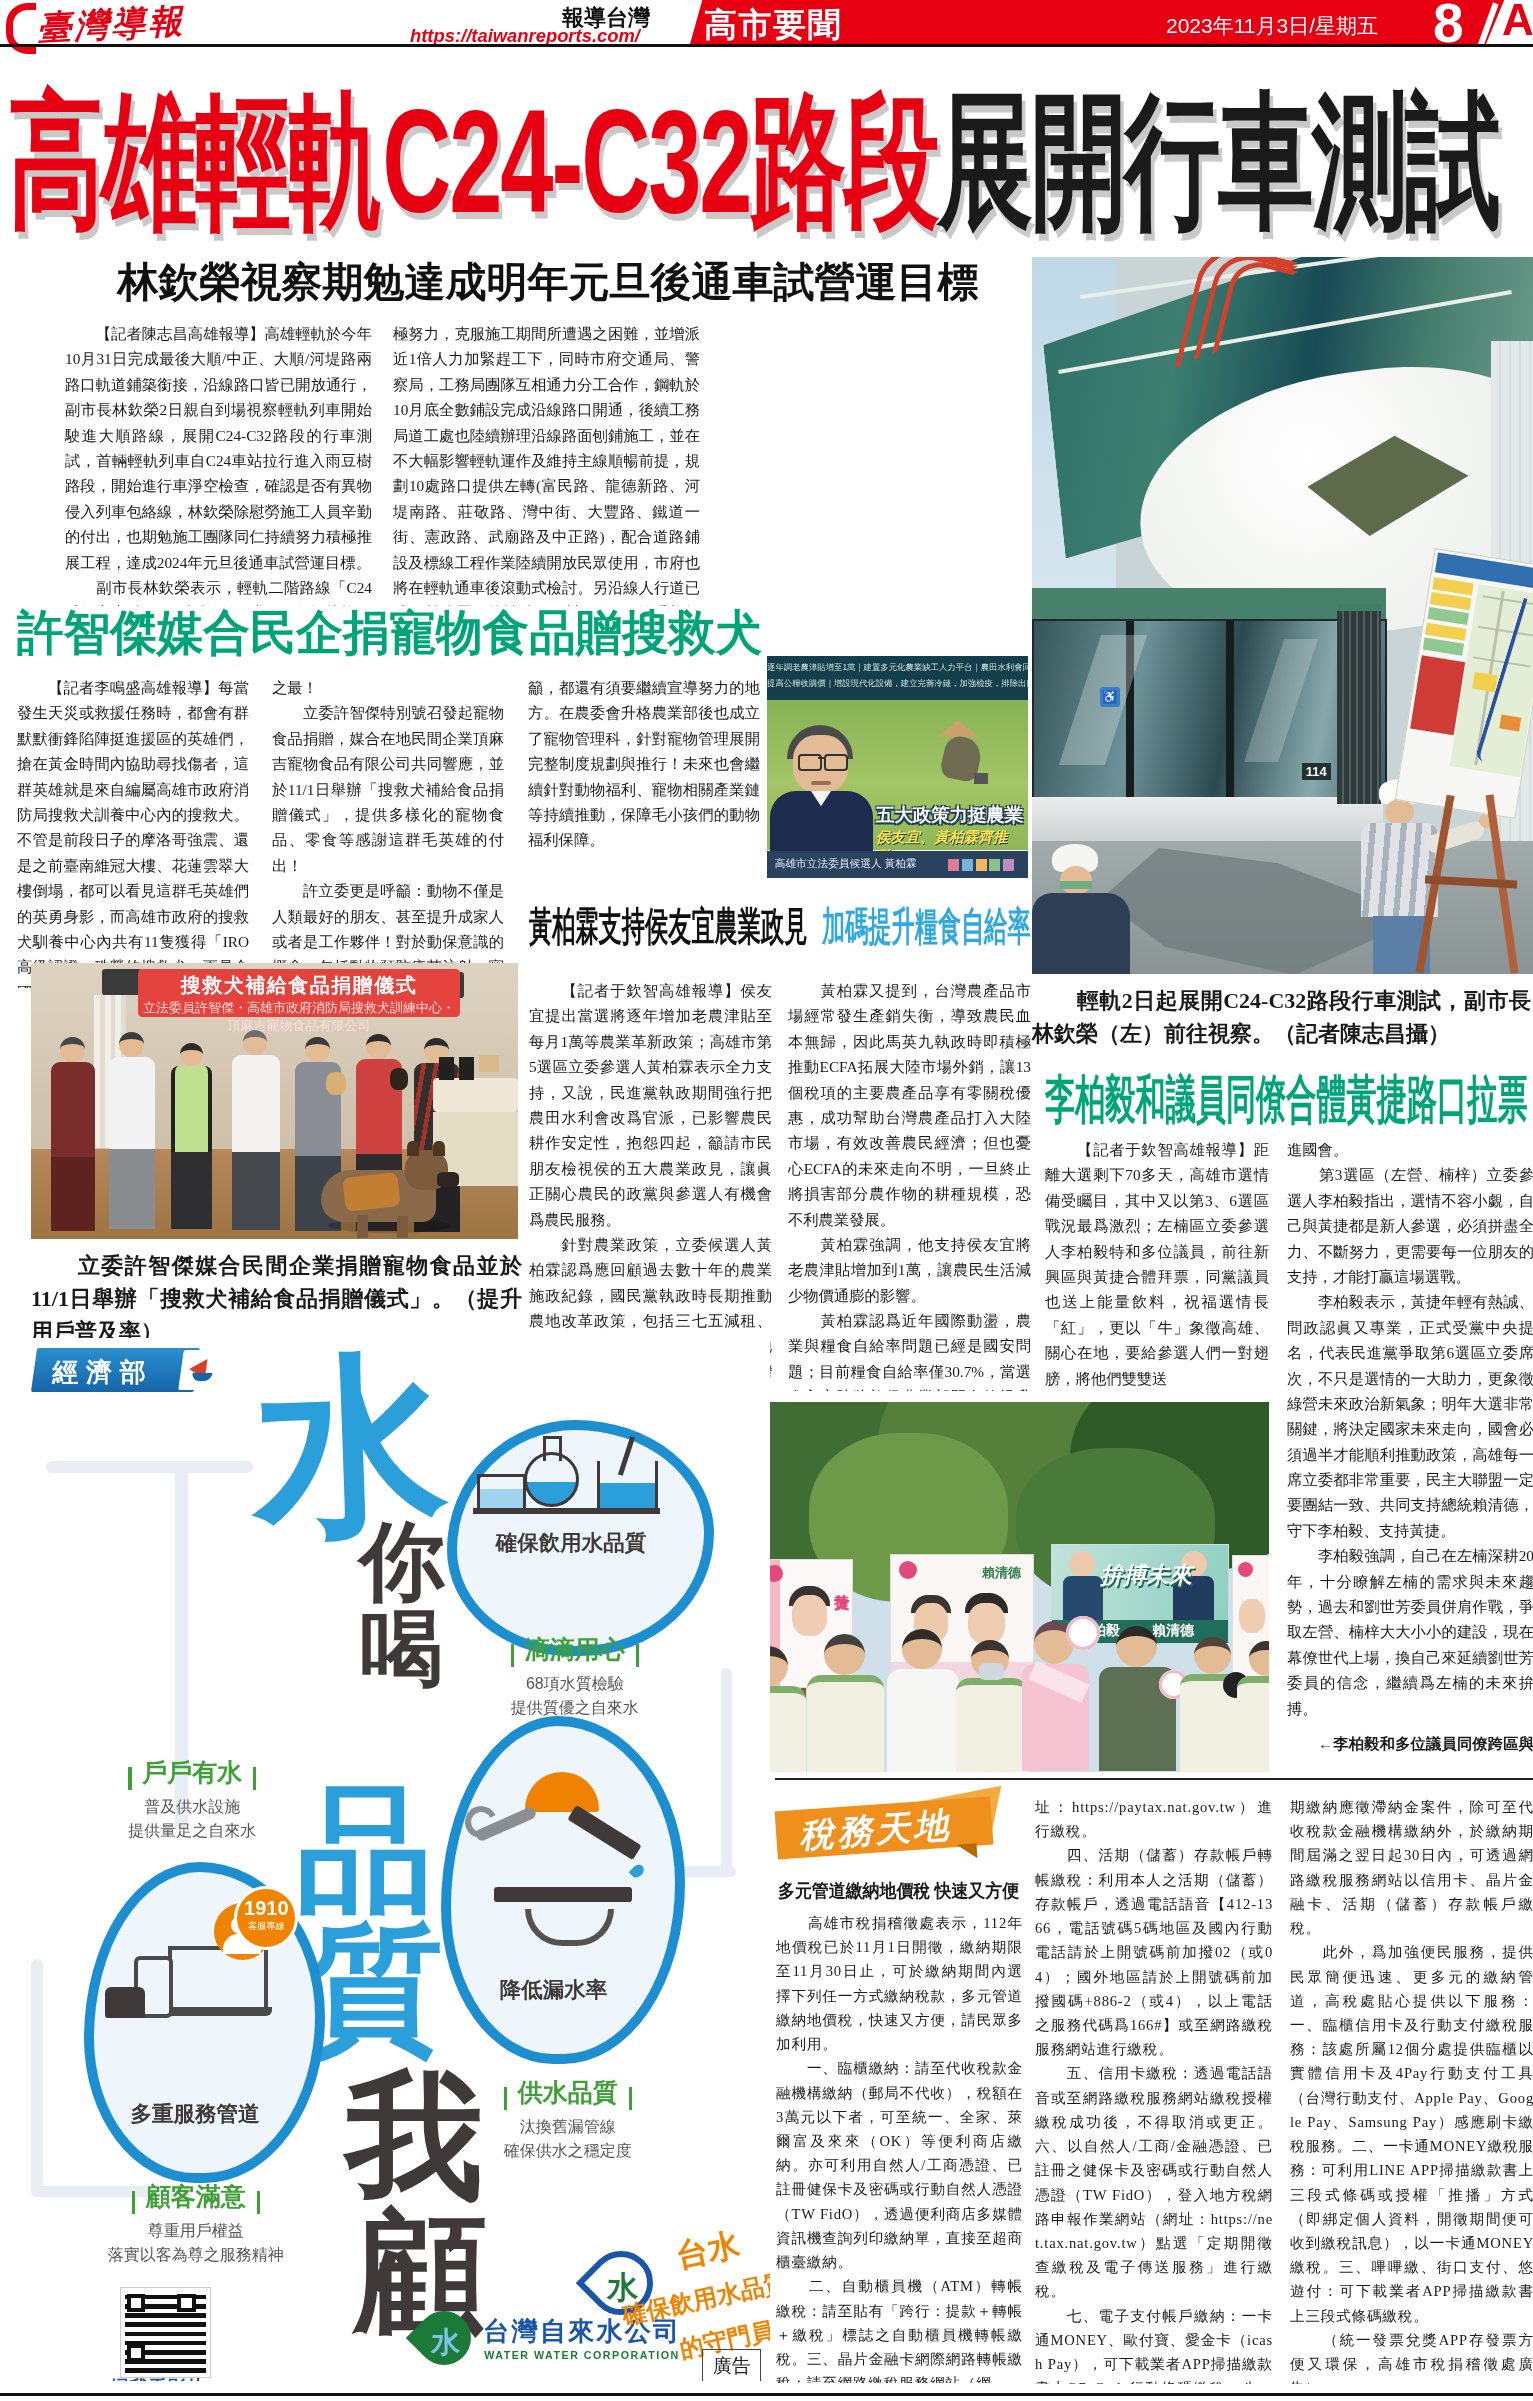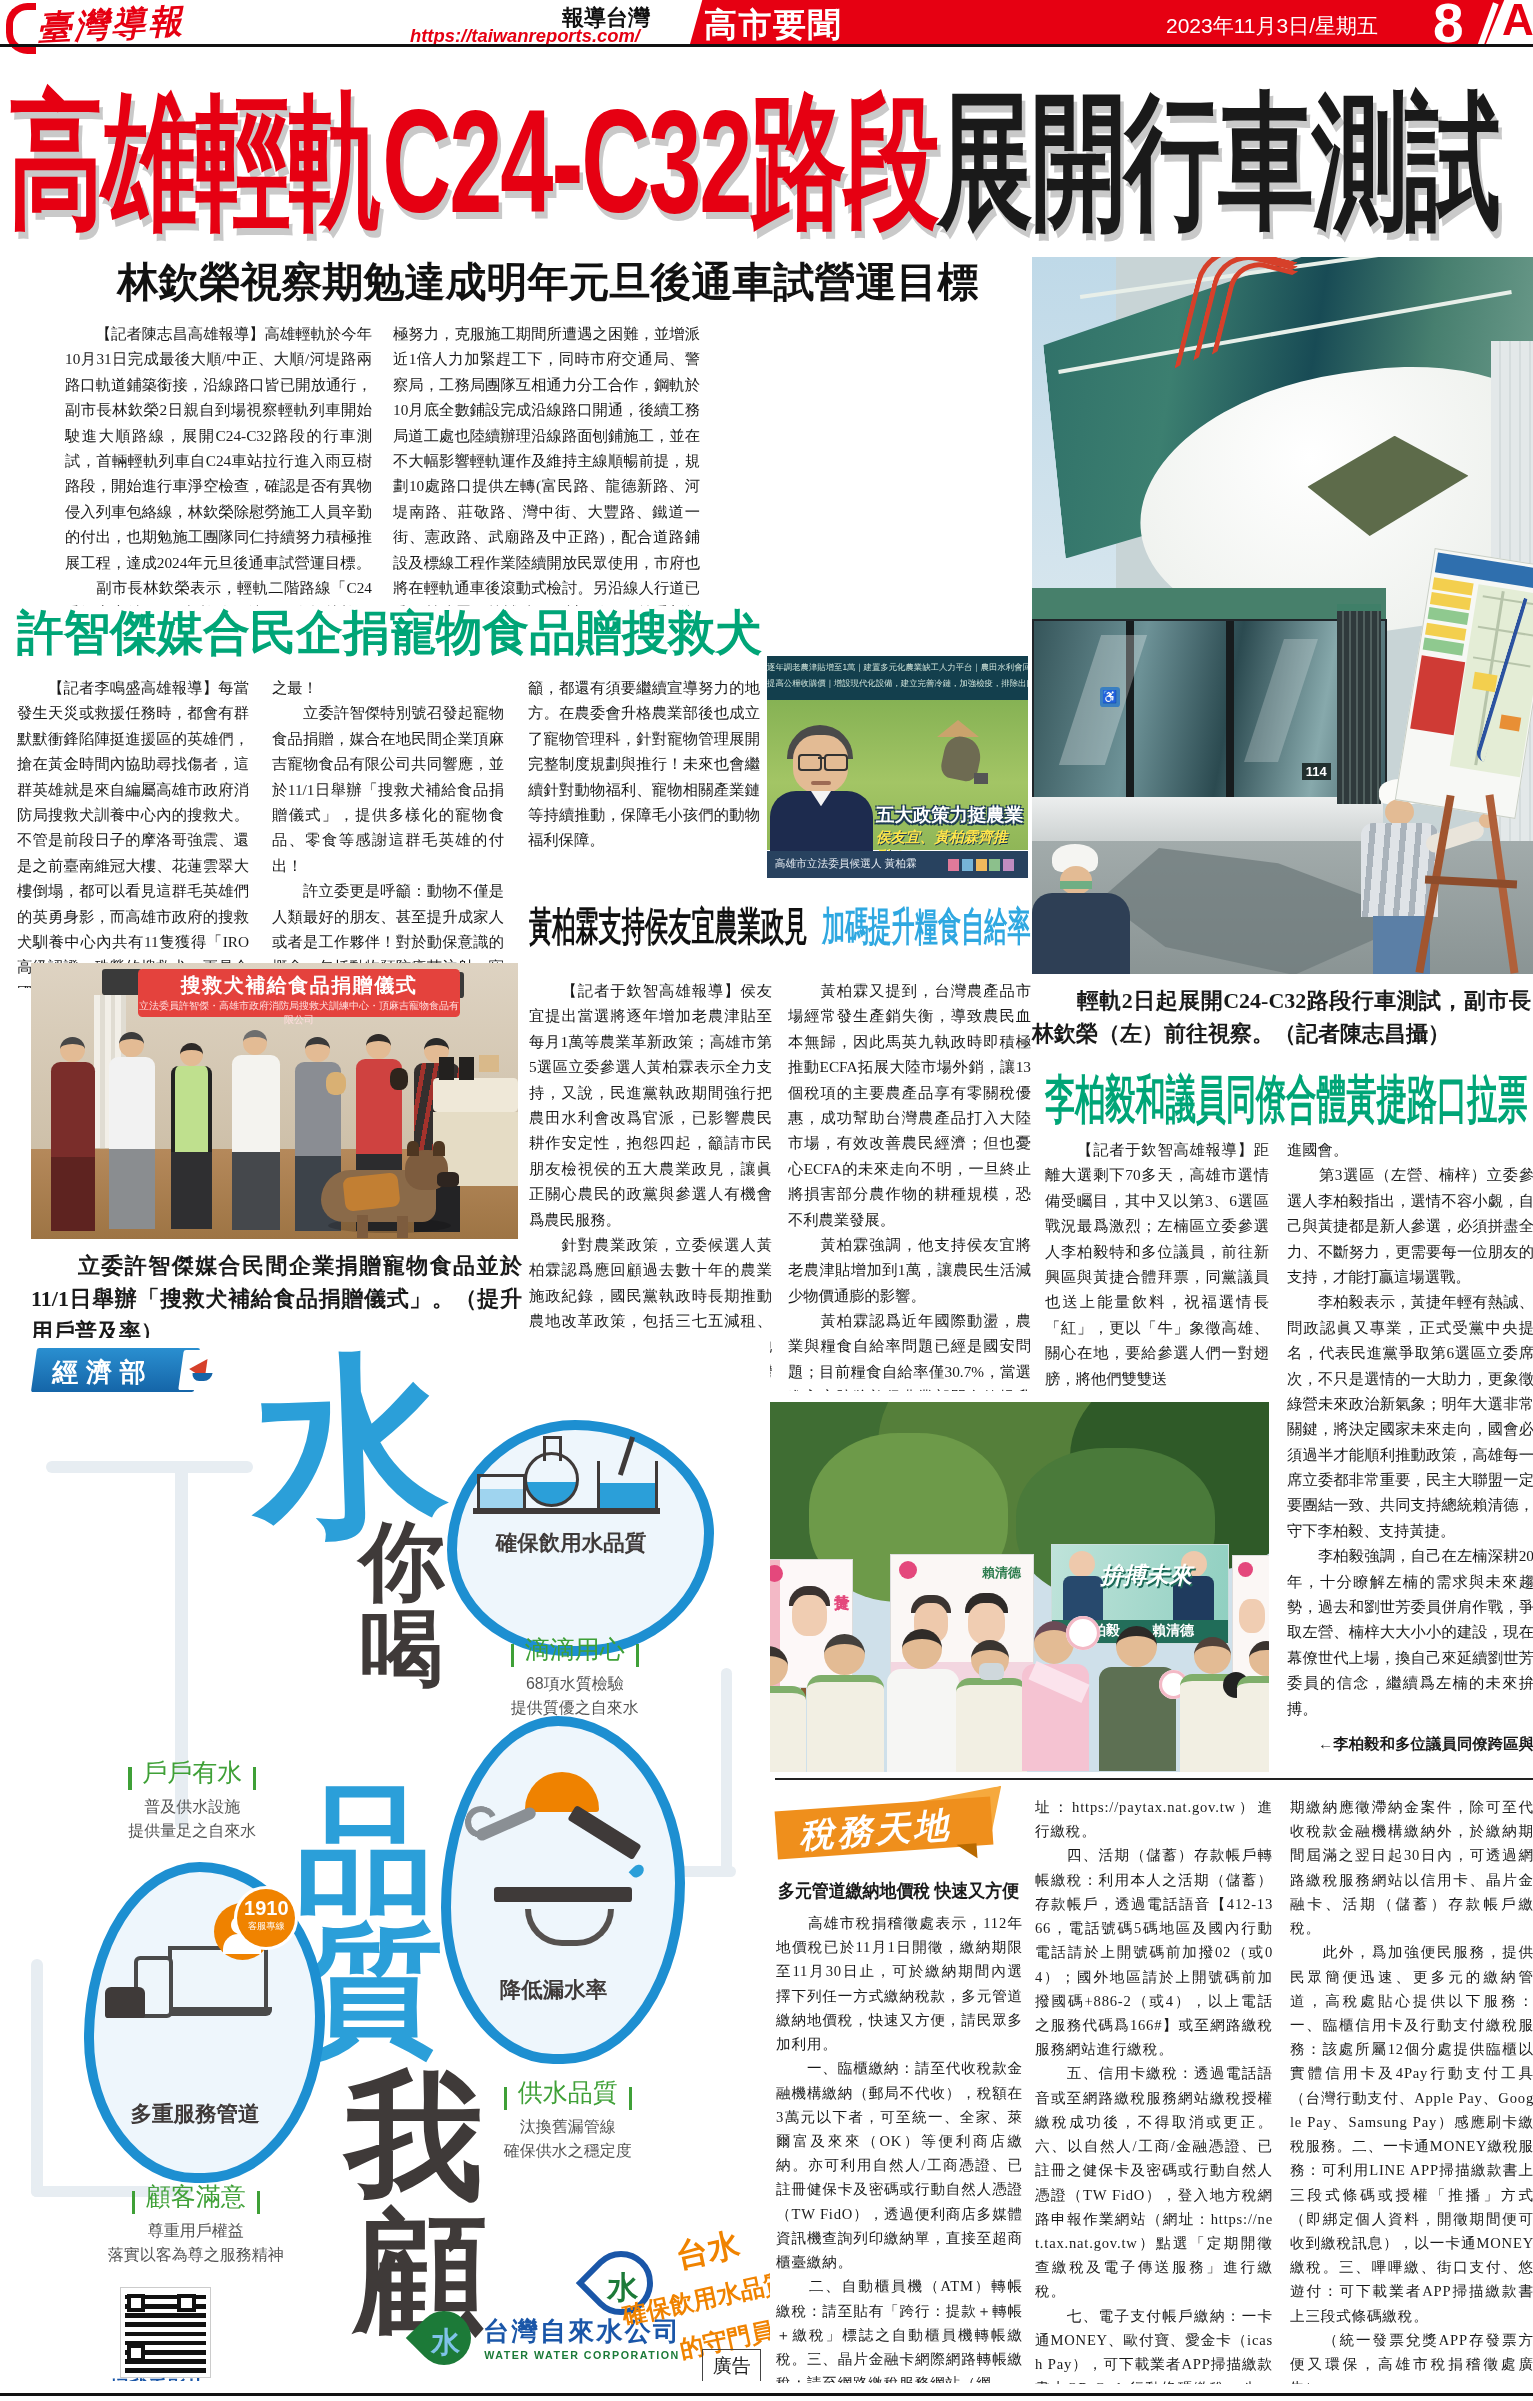--- a/index.html
+++ b/index.html
@@ -6,21 +6,21 @@
   .page{position:relative;width:1534px;height:2401px;background:#fff;overflow:hidden;
         font-family:"Liberation Serif","DejaVu Serif",serif;color:#1a1a1a;}
   .abs{position:absolute;}
   .san{font-family:"Liberation Sans","DejaVu Sans",sans-serif;}
   .b{font-weight:bold;}
   .ctr{text-align:center;}
   .cond{transform-origin:left top;white-space:nowrap;font-weight:bold;}
   .coltxt{white-space:pre-line;text-align:justify;overflow:hidden;line-height:1.66;}
   .cap{font-weight:bold;line-height:1.5;text-align:justify;}
   .dropc{border:10px solid #1d8fd1;border-radius:48% 52% 50% 46% / 55% 48% 52% 45%;background:#eef6fc;}
-  .glabel{color:#3fa037;font-weight:normal;font-family:"Liberation Sans","DejaVu Sans",sans-serif;}
+  .glabel{color:#3fa037;font-weight:bold;font-family:"Liberation Sans","DejaVu Sans",sans-serif;}
   .gbar{width:3.1px;height:23px;background:#3fa037;display:inline-block;vertical-align:middle;}
   .adsub{color:#555;font-family:"Liberation Sans","DejaVu Sans",sans-serif;}
   .bigchar{font-family:"Liberation Sans","DejaVu Sans",sans-serif;font-weight:bold;line-height:1;}
   .figure-head{background:#e3bb94;border-radius:50%;}
   .pipe{background:#e7edf2;border-radius:6.1px;}
 </style>
 </head>
 <body>
 
 <div class="page">
@@ -125,21 +125,21 @@
 　　許立委更是呼籲：動物不僅是人類最好的朋友、甚至提升成家人或者是工作夥伴！對於動保意識的概念，包括動物預防疫苗注射、寵物晶片的登記、領養代替購買等呼</div>
   <div class="abs coltxt" style="left:528px;top:675px;width:232px;height:313px;font-size:15.3px;">籲，都還有須要繼續宣導努力的地方。在農委會升格農業部後也成立了寵物管理科，針對寵物管理展開完整制度規劃與推行！未來也會繼續針對動物福利、寵物相關產業鏈等持續推動，保障毛小孩們的動物福利保障。</div>
 
   <div class="abs" style="left:31px;top:963px;width:487px;height:276px;overflow:hidden;background:linear-gradient(#ded3c2,#cdbfa8 70%);">
     <div class="abs" style="left:0;top:186px;width:487px;height:91px;background:linear-gradient(#b5895b,#9d7444),repeating-linear-gradient(90deg,rgba(0,0,0,0.08) 0 1.5px,transparent 1.5px 40px);"></div>
     <div class="abs" style="left:71px;top:6.1px;width:40px;height:26px;background:#3a3a3a;border-radius:3.1px;"></div>
     <div class="abs" style="left:393px;top:9.2px;width:40px;height:26px;background:#3a3a3a;border-radius:3.1px;"></div>
     <div class="abs" style="left:63px;top:32px;width:32px;height:153px;background:repeating-linear-gradient(90deg,#f2efe8 0 6.1px,#e0dcd2 6.1px 10.7px);"></div>
     <div class="abs" style="left:107px;top:6.1px;width:322px;height:48px;background:#e4423d;border-radius:4.6px;text-align:center;">
       <div class="san b" style="font-size:20px;color:#fff;padding-top:3.1px;letter-spacing:1.5px;">搜救犬補給食品捐贈儀式</div>
-      <div class="san" style="font-size:10px;color:#ffdede;">立法委員許智傑・高雄市政府消防局搜救犬訓練中心・頂麻吉寵物食品有限公司</div>
+      <div class="san" style="font-size:13px;color:#ffdede;">立法委員許智傑・高雄市政府消防局搜救犬訓練中心・頂麻吉寵物食品有限公司</div>
     </div>
 
     <div class="abs" style="left:20px;top:74px;">
         <div class="figure-head" style="width:24.5px;height:24.5px;margin-left:9.2px;border-top:7.7px solid #474747;box-sizing:border-box;"></div>
         <div style="width:44px;height:95px;background:#7a2d2a;border-radius:9.2px 9.2px 0 0;"></div>
         <div style="width:44px;height:74px;background:#5e2320;"></div>
       </div>
     <div class="abs" style="left:78px;top:69px;">
         <div class="figure-head" style="width:24.5px;height:24.5px;margin-left:10px;border-top:7.7px solid #3c3c3c;box-sizing:border-box;"></div>
         <div style="width:46px;height:92px;background:#f2f2f2;border-radius:9.2px 9.2px 0 0;"></div>

